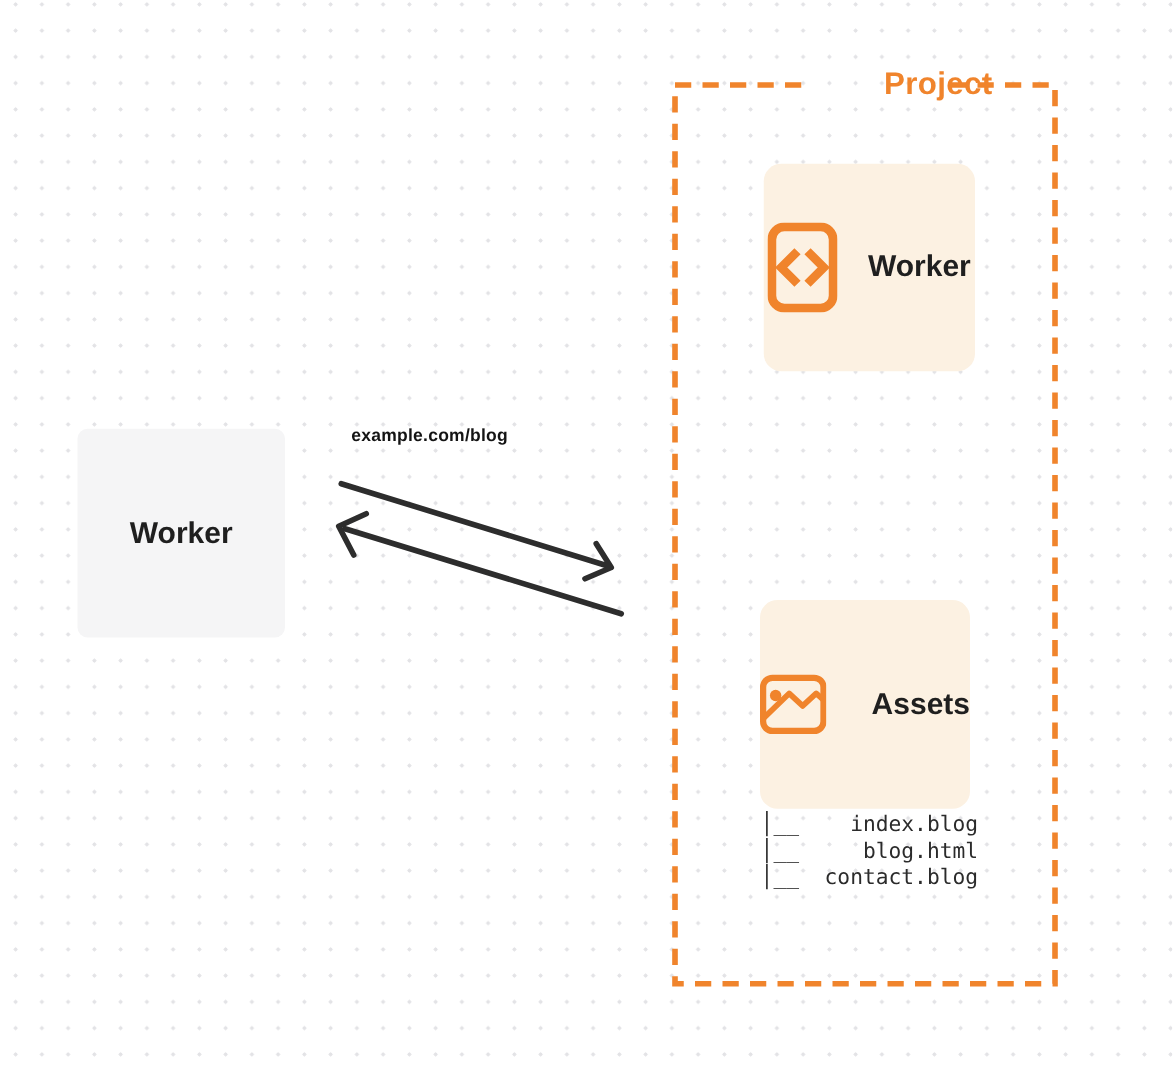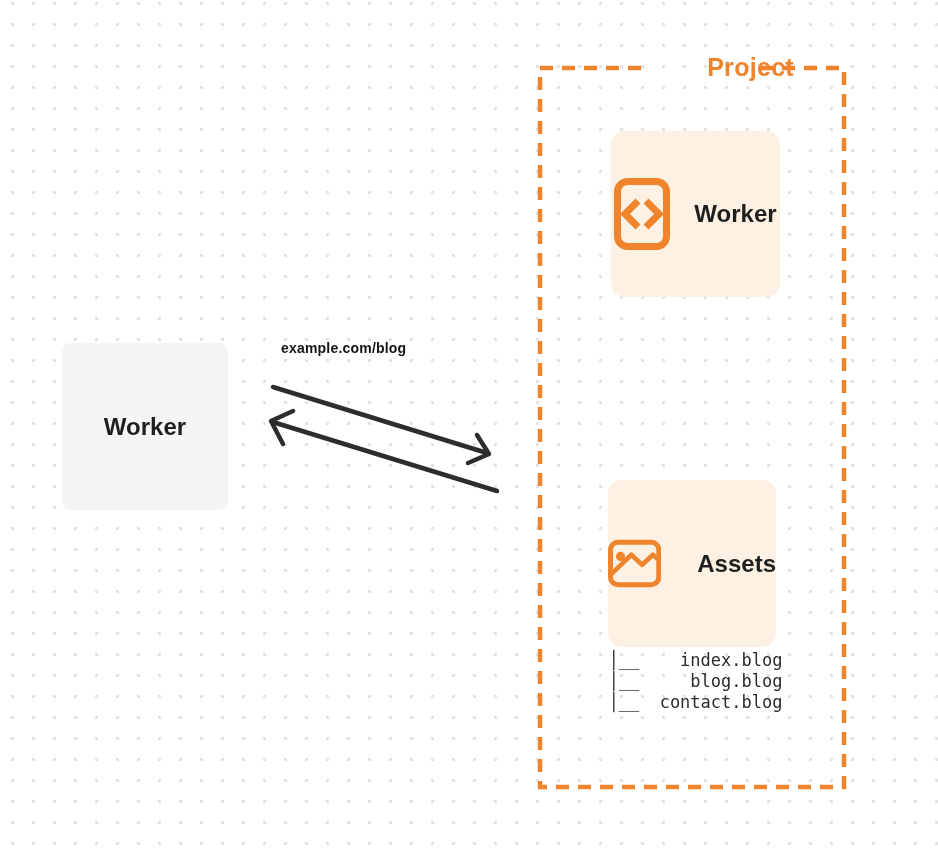--- a/index.html
+++ b/index.html
@@ -115,21 +115,21 @@
       </defs>
       <g clip-path="url(#imgclip)">
         <circle cx="15" cy="20" r="5.5" fill="#f0842c"></circle>
         <polyline points="0,45 28,18 41,30 54,18 64,27" fill="none" stroke="#f0842c" stroke-width="5.5" stroke-linejoin="round" stroke-linecap="round"></polyline>
       </g>
       <rect x="3" y="3" width="58" height="51" rx="9" fill="none" stroke="#f0842c" stroke-width="6"></rect>
     </svg>
     <div class="card-label">Assets</div>
   </div>
 
-  <pre class="file-tree"><span class="tree-line">  │__    index.blog</span><span class="tree-line">  │__     blog.blog</span><span class="tree-line">  │__  contact.blog</span></pre>
+  <pre class="file-tree"><span class="tree-line">  │__    index.blog</span><span class="tree-line">  │__     blog.html</span><span class="tree-line">  │__  contact.blog</span></pre>
 
   <div class="card client-card">
     <div class="card-label">Worker</div>
   </div>
 
   <div class="url-label">example.com/blog</div>
 
 </div>
 
 </body></html>

